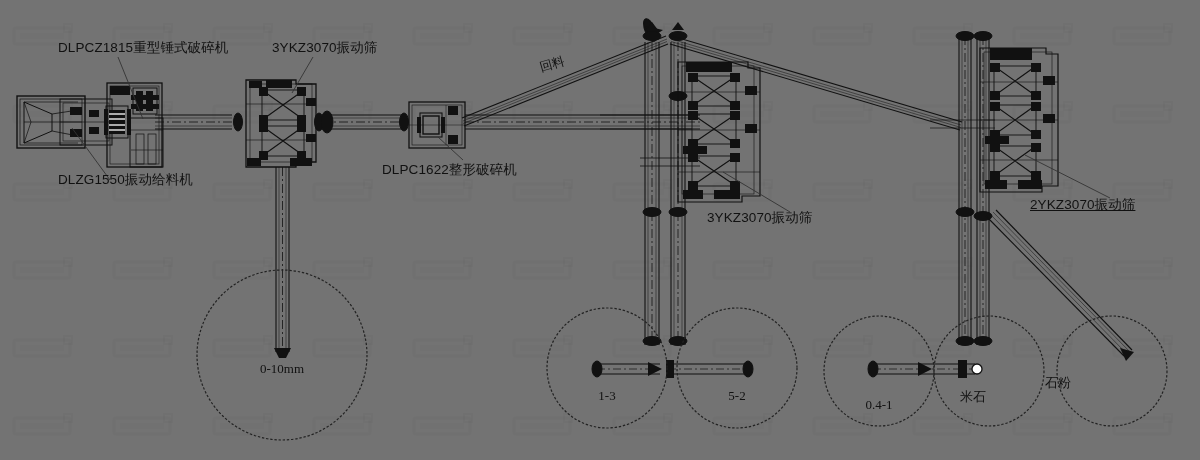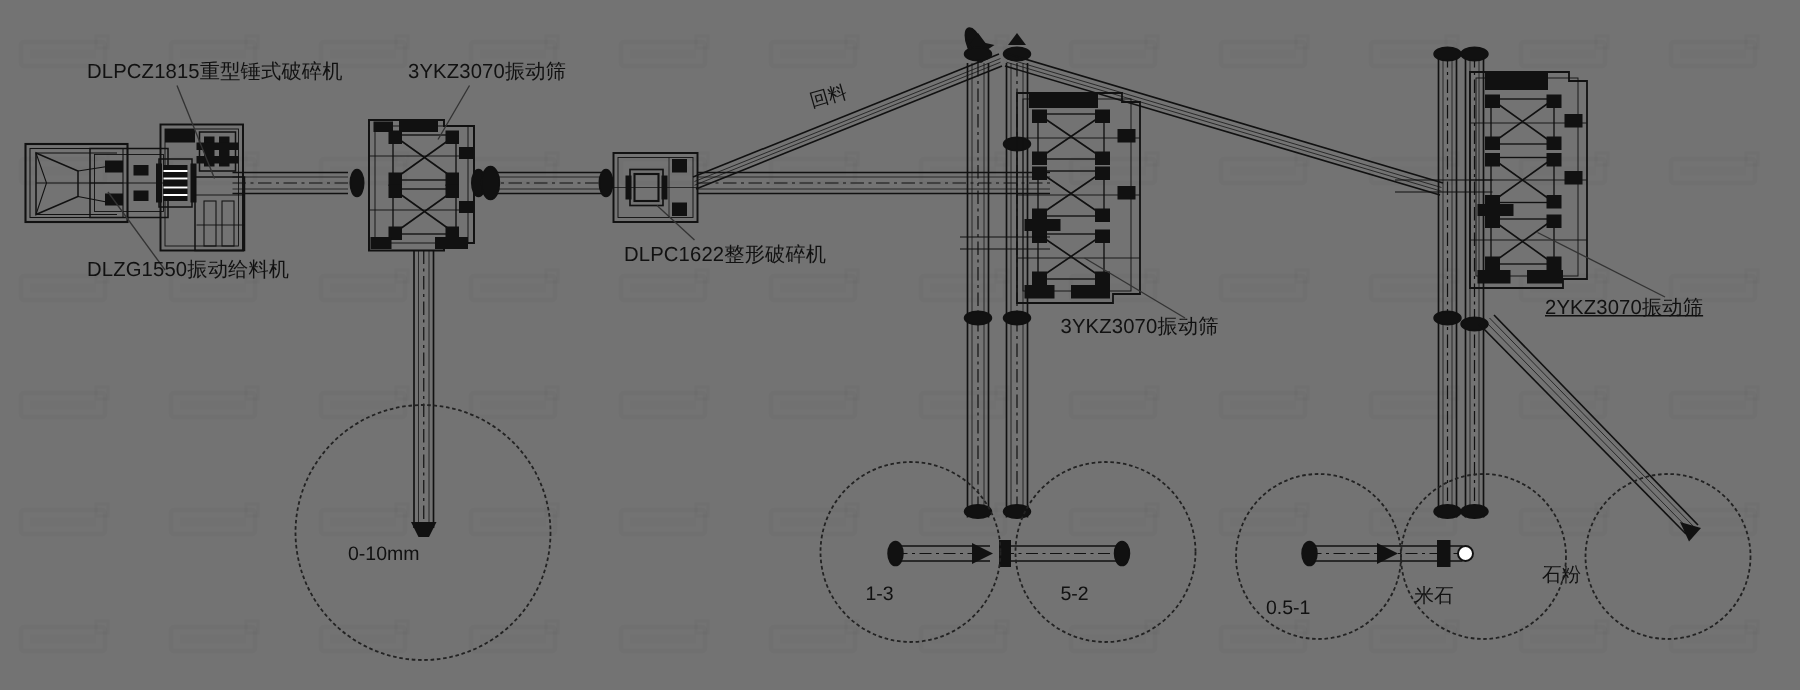--- a/index.html
+++ b/index.html
@@ -29,21 +29,23 @@
     font-family:"Liberation Sans","DejaVu Sans",sans-serif;
     font-size:13.5px;
     letter-spacing:.1px;
     line-height:1;
   }
   .pile-lbl{
     position:absolute;
     white-space:nowrap;
     color:#111111;
     font-size:13px;
+    text-align:center;
     line-height:1;
+    font-family:Liberation Serif, serif;
   }
   .ret-lbl{
     position:absolute;
     white-space:nowrap;
     color:#111;
     font-size:12.5px;
     transform-origin:0 0;
   }
 </style>
 </head>
@@ -394,26 +396,26 @@
       <line x1="790" y1="212" x2="723" y2="172"></line>
       <line x1="1110" y1="198" x2="1025" y2="155"></line>
     </g>
 
     </g>
   </svg>
 
   <div class="lbl" style="left:58px;  top:41px;">DLPCZ1815重型锤式破碎机</div>
   <div class="lbl" style="left:58px;  top:173px;">DLZG1550振动给料机</div>
   <div class="lbl" style="left:272px; top:41px;">3YKZ3070振动筛</div>
-  <div class="lbl" style="left:416px; top:163px;">DLPC1622整形破碎机</div>
+  <div class="lbl" style="left:382px; top:163px;">DLPC1622整形破碎机</div>
   <div class="lbl" style="left:707px; top:211px;">3YKZ3070振动筛</div>
   <div class="lbl" style="left:1030px;top:198px;text-decoration:underline;">2YKZ3070振动筛</div>
 
   <div class="ret-lbl" style="left:538px; top:60px; transform:rotate(-16deg);">回料</div>
 
   <div class="pile-lbl" style="left:232px;  top:362px; width:100px;">0-10mm</div>
   <div class="pile-lbl" style="left:577px;  top:389px; width:60px;">1-3</div>
   <div class="pile-lbl" style="left:707px;  top:389px; width:60px;">5-2</div>
-  <div class="pile-lbl" style="left:844px;  top:398px; width:70px;">0.5-1</div>
+  <div class="pile-lbl" style="left:844px;  top:398px; width:70px;">0.4-1</div>
   <div class="pile-lbl" style="left:943px;  top:390px; width:60px;">米石</div>
   <div class="pile-lbl" style="left:1028px; top:376px; width:60px;">石粉</div>
 
 </div>
 
 </body></html>

